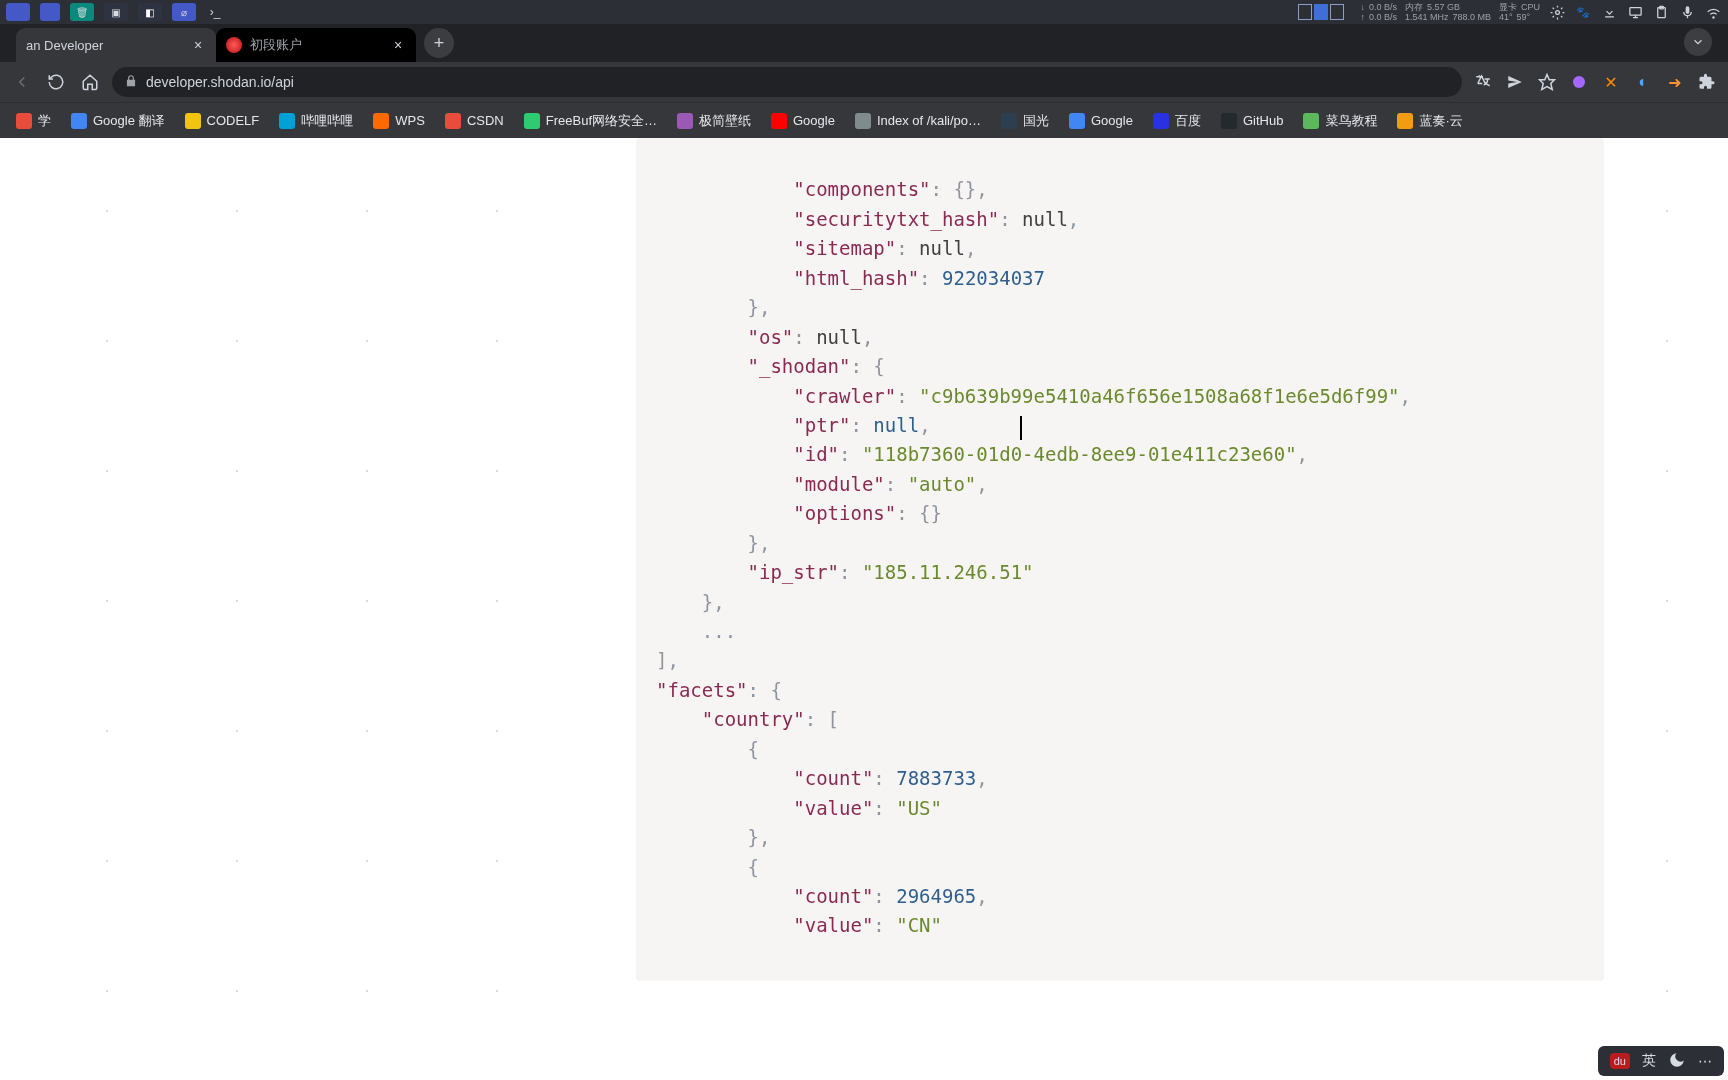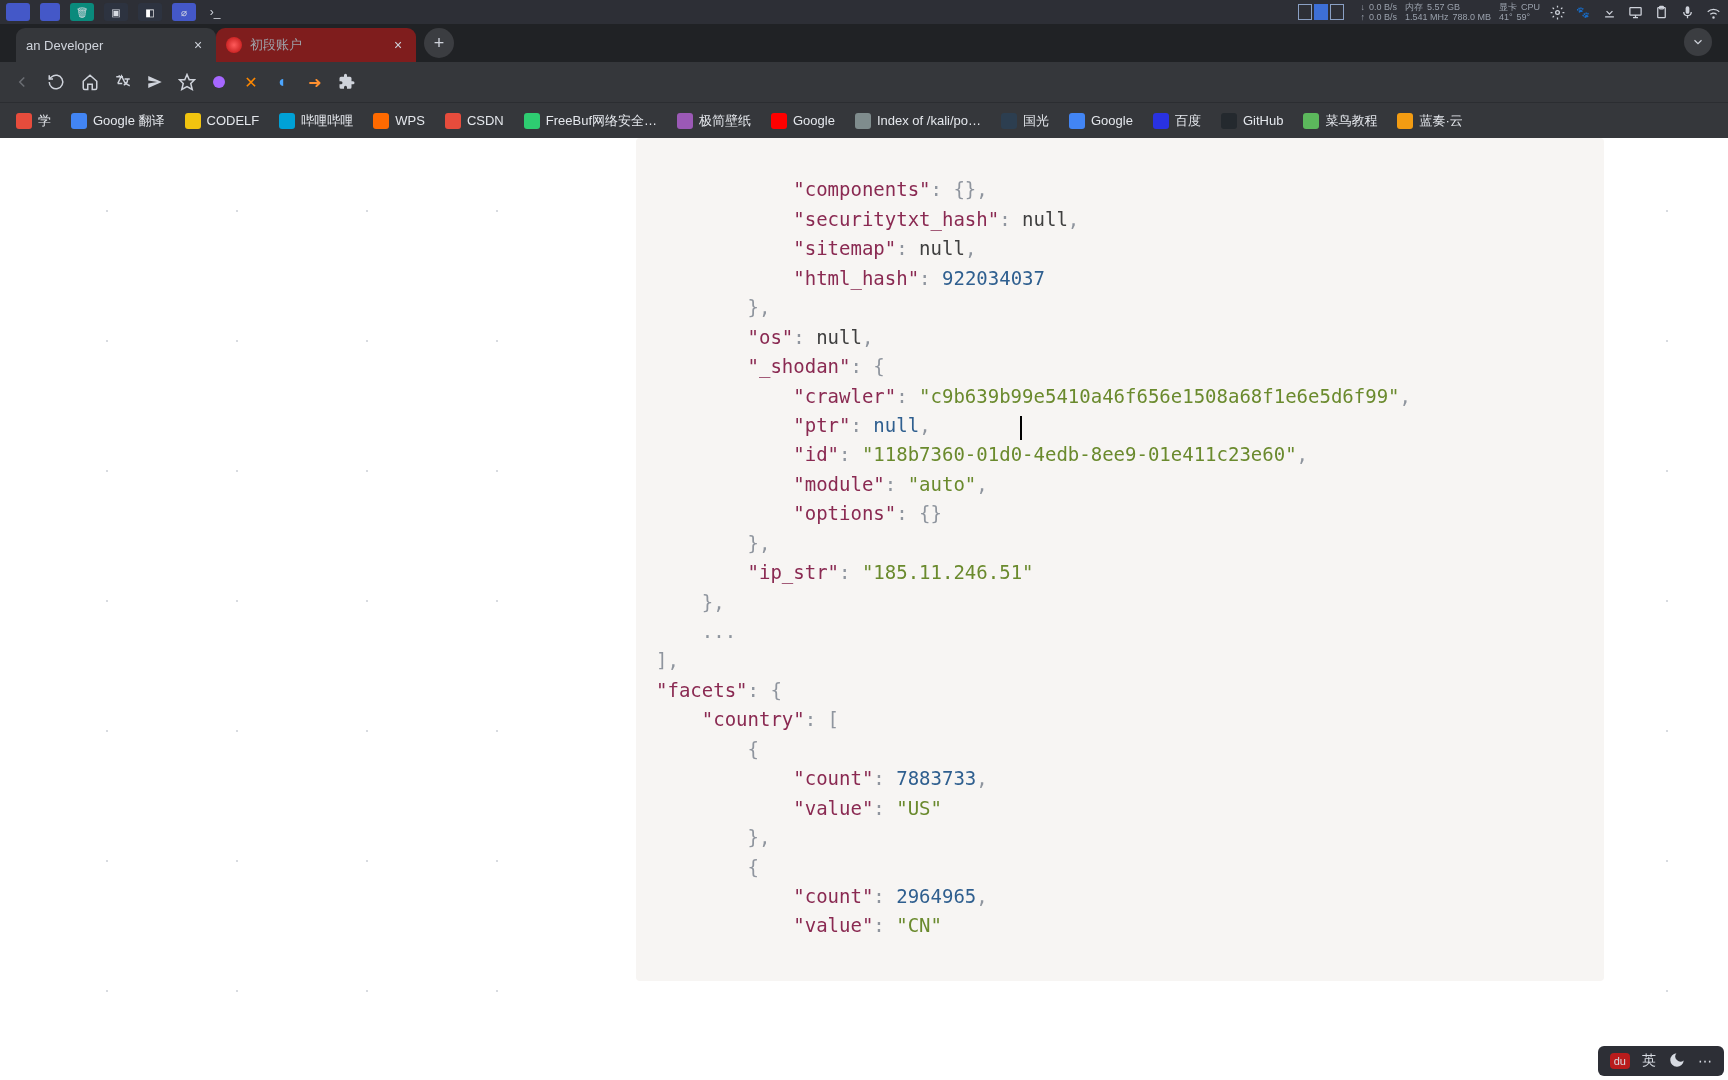--- a/index.html
+++ b/index.html
@@ -18,21 +18,21 @@
 .menubar .ic svg{width:15px;height:15px}
 .appico{width:24px;height:18px;border-radius:3px;display:flex;align-items:center;justify-content:center;font-size:10px}
 .appico.blue{background:#4458c8}
 .appico.teal{background:#0a8a7c}
 .appico.slate{background:#2d3340}
 
 
 .browser-tabs{height:38px;background:#202225;display:flex;align-items:flex-end;padding-left:16px;position:relative}
 .tab{height:34px;border-radius:9px 9px 0 0;display:flex;align-items:center;padding:0 10px;font-size:13px;color:#cfd3db;gap:8px;max-width:240px;min-width:200px;position:relative}
 .tab.active{background:#35373b}
-.tab.inactive{background:#7f1d1d;color:#9ea2a9}
+.tab.inactive{background:#000000;color:#9ea2a9}
 .tab .favicon{width:16px;height:16px;border-radius:50%;flex:0 0 16px}
 .tab .title{white-space:nowrap;overflow:hidden;text-overflow:ellipsis;flex:1}
 .tab .close{width:16px;height:16px;display:flex;align-items:center;justify-content:center;color:#cfd3db;font-size:14px}
 .newtab-btn{width:30px;height:30px;border-radius:50%;background:#3b3d41;color:#cfd3db;display:flex;align-items:center;justify-content:center;margin-left:8px;margin-bottom:4px;font-size:18px}
 .tab-overflow{position:absolute;right:16px;top:4px;width:28px;height:28px;border-radius:50%;background:#3b3d41;display:flex;align-items:center;justify-content:center;color:#cfd3db}
 .addr-bar{height:40px;background:#35373b;display:flex;align-items:center;padding:0 10px;gap:10px}
 .addr-bar .navico{width:24px;height:24px;display:flex;align-items:center;justify-content:center;color:#cfd3db}
 .addr-bar .navico svg{width:18px;height:18px;stroke:#cfd3db}
 .omnibox{flex:1;height:30px;background:#202225;border-radius:16px;display:flex;align-items:center;padding:0 12px;gap:8px;color:#cfd3db;font-size:14px}
 .omnibox .lock{color:#9ea2a9}
@@ -176,20 +176,26 @@
       <svg viewBox="0 0 24 24" fill="none" stroke-width="2">
         <path d="M3 12a9 9 0 1 0 3-6.7L3 8"></path>
         <polyline points="3 3 3 8 8 8"></polyline>
       </svg>
     </div>
   <div class="navico">
       <svg viewBox="0 0 24 24" fill="none" stroke-width="2">
         <path d="M3 11 12 3l9 8v9a2 2 0 0 1-2 2h-4v-7h-6v7H5a2 2 0 0 1-2-2z"></path>
       </svg>
     </div>
+  <div class="omnibox">
+    <span class="lock"><svg width="14" height="14" viewBox="0 0 24 24" fill="currentColor">
+          <path d="M17 10V7a5 5 0 0 0-10 0v3H5v11h14V10h-2zm-8 0V7a3 3 0 1 1 6 0v3H9z"></path>
+        </svg></span>
+    <span>developer.shodan.io/api</span>
+  </div>
   <div class="addr-actions">
     <div class="ic">
         <svg viewBox="0 0 24 24" fill="none" stroke="currentColor" stroke-width="2">
           <path d="M3 5h9M7 3v2m-2 9 5-10 5 10M5 14h6m3-6h7m-3 0v1c0 3-2 6-5 7m2-4c1 2 3 4 6 5"></path>
         </svg>
       </div>
     <div class="ic">
         <svg viewBox="0 0 24 24" fill="currentColor">
           <path d="M3 20l18-8L3 4v6l12 2-12 2v6z"></path>
         </svg>

